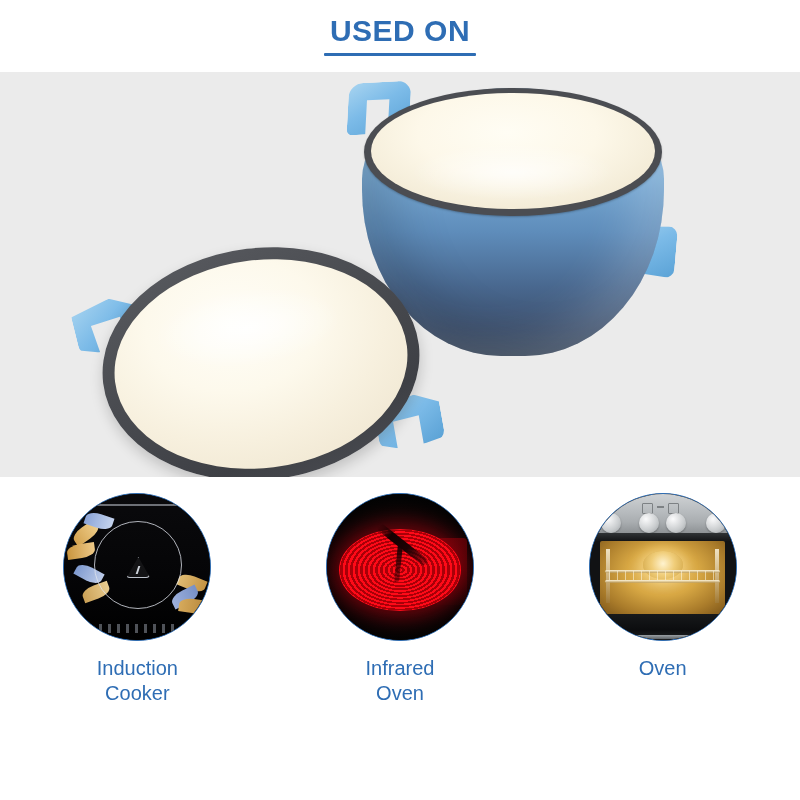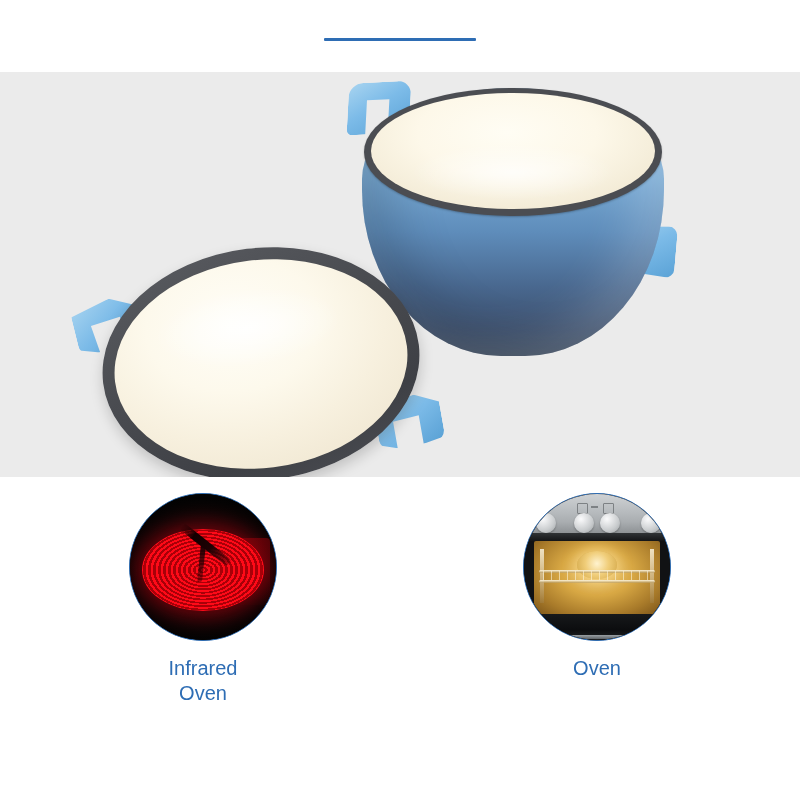--- a/index.html
+++ b/index.html
@@ -532,20 +532,21 @@
     width: 88%;
     height: 4px;
     border-radius: 2px;
     background: linear-gradient(180deg, #9aa0a4, #5f6468);
   }
 </style>
 </head>
 <body>
 
 <div class="header">
+  <div class="header-title">USED ON</div>
   <div class="header-rule"></div>
 </div>
 
 <div class="hero">
 
   <div class="pot">
     <div class="pot-handle pot-handle-left"></div>
     <div class="pot-handle pot-handle-right"></div>
     <div class="pot-body"></div>
     <div class="pot-rim"></div>
@@ -558,20 +559,40 @@
     <div class="lid-rim">
       <div class="lid-face"></div>
     </div>
   </div>
 
 </div>
 
 <div class="usecases">
 
 
+  <div class="usecase">
+    <div class="circle">
+      <div class="induction-scene">
+        <div class="topbar"></div>
+        <div class="leaf lf1"></div>
+        <div class="leaf lf2"></div>
+        <div class="leaf lf3"></div>
+        <div class="leaf lf4"></div>
+        <div class="leaf lf5"></div>
+        <div class="leaf lf6"></div>
+        <div class="leaf lf7"></div>
+        <div class="leaf lf8"></div>
+        <div class="ring"></div>
+        <div class="warn"></div>
+        <div class="panel"></div>
+      </div>
+    </div>
+    <div class="usecase-label">Induction
+Cooker</div>
+  </div>
 
   <div class="usecase">
     <div class="circle">
       <div class="infrared-scene">
         <div class="glare"></div>
         <div class="hob"></div>
         <div class="probe"></div>
         <div class="probe2"></div>
       </div>
     </div>

